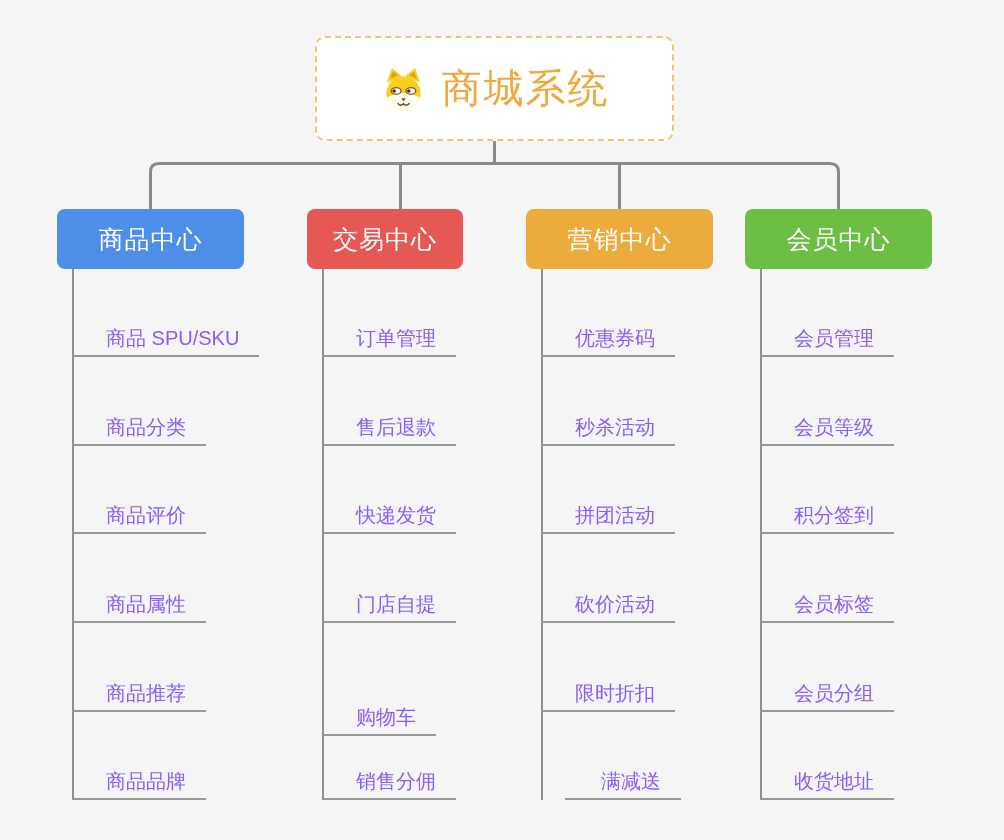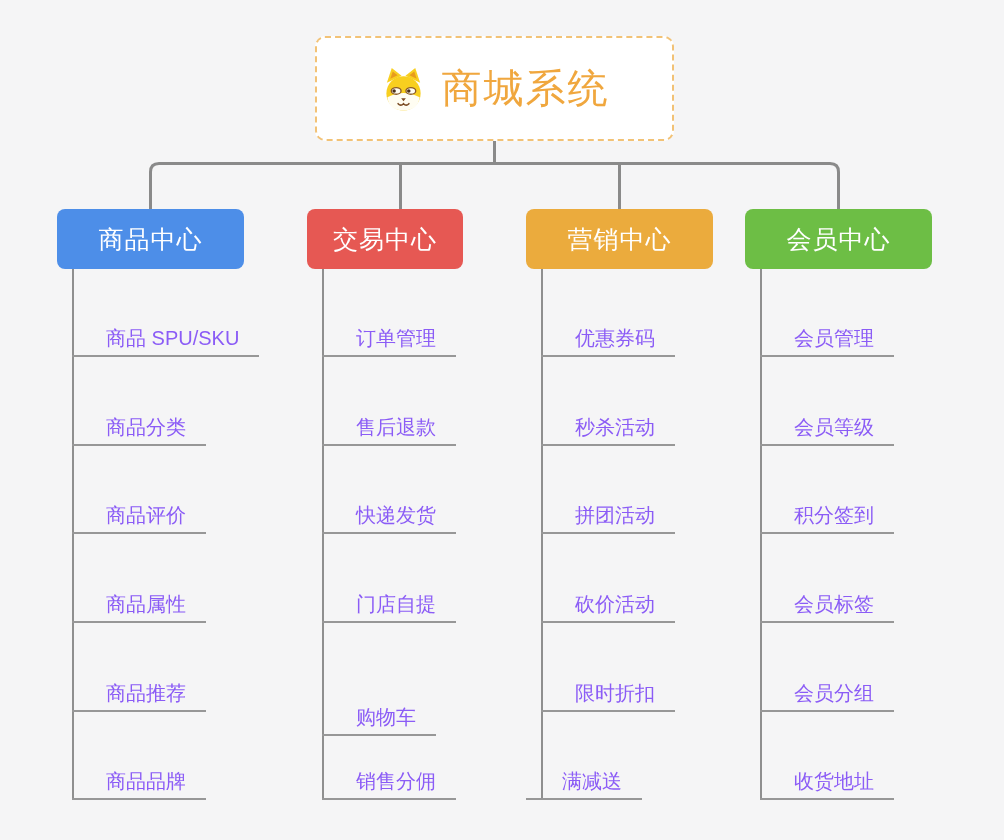--- a/index.html
+++ b/index.html
@@ -97,21 +97,21 @@
       <div class="leaf" style="left: 322px; top: 587px;">门店自提</div>
       <div class="leaf" style="left: 322px; top: 700px;">购物车</div>
       <div class="leaf" style="left: 322px; top: 764px;">销售分佣</div>
       <div class="branch-node" style="left: 526px; width: 187px; background: rgb(235, 171, 61);">营销中心</div>
       <div class="spine" style="left: 541px;"></div>
       <div class="leaf" style="left: 541px; top: 321px;">优惠券码</div>
       <div class="leaf" style="left: 541px; top: 410px;">秒杀活动</div>
       <div class="leaf" style="left: 541px; top: 498px;">拼团活动</div>
       <div class="leaf" style="left: 541px; top: 587px;">砍价活动</div>
       <div class="leaf" style="left: 541px; top: 676px;">限时折扣</div>
-      <div class="leaf" style="left: 526px; top: 764px; padding-left: 36px;">满减送</div>
+      <div class="leaf" style="left: 565px; top: 764px; padding-left: 36px;">满减送</div>
       <div class="branch-node" style="left: 745px; width: 187px; background: rgb(109, 190, 69);">会员中心</div>
       <div class="spine" style="left: 760px;"></div>
       <div class="leaf" style="left: 760px; top: 321px;">会员管理</div>
       <div class="leaf" style="left: 760px; top: 410px;">会员等级</div>
       <div class="leaf" style="left: 760px; top: 498px; text-align: right;">积分签到</div>
       <div class="leaf" style="left: 760px; top: 587px;">会员标签</div>
       <div class="leaf" style="left: 760px; top: 676px;">会员分组</div>
       <div class="leaf" style="left: 760px; top: 764px;">收货地址</div>
     </div>
 

